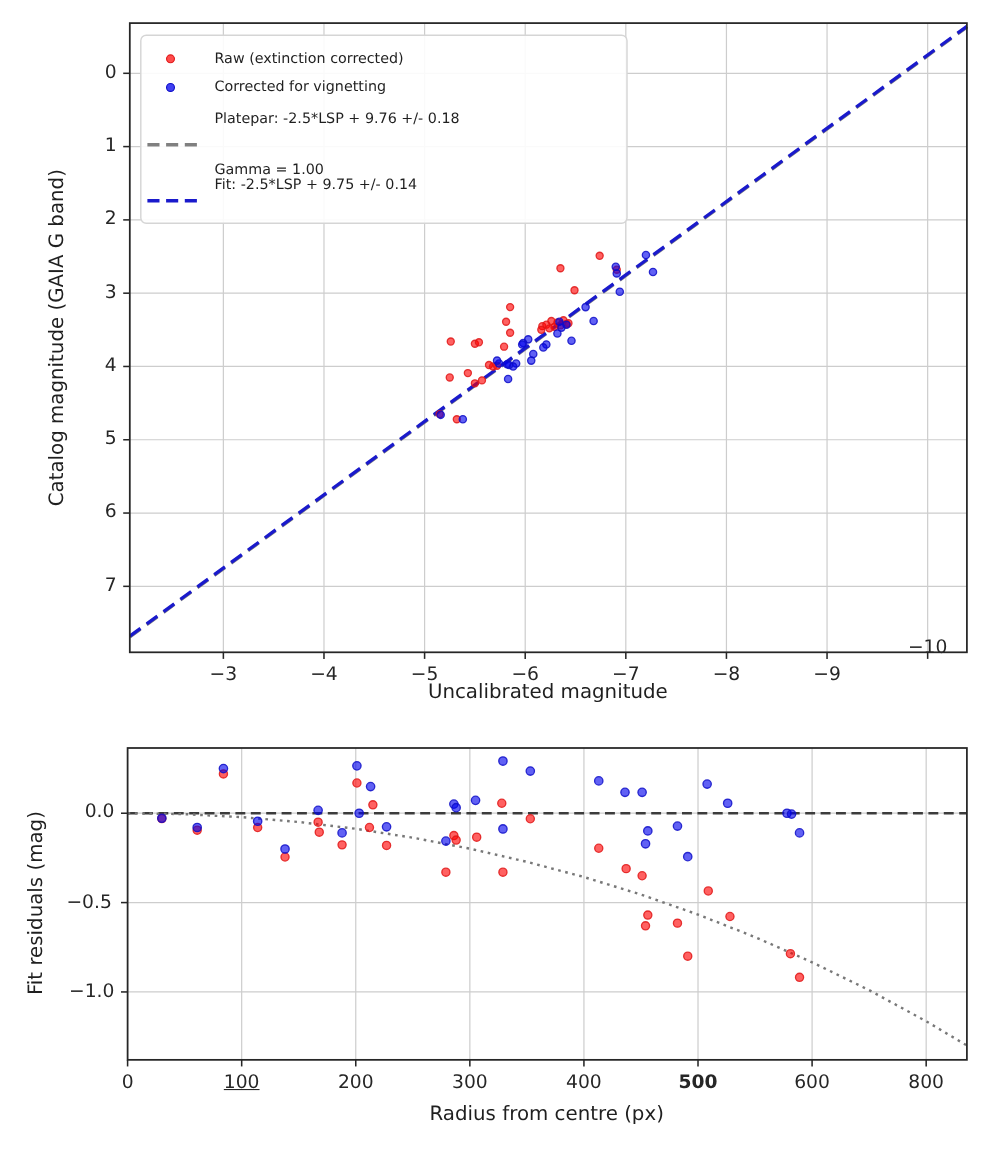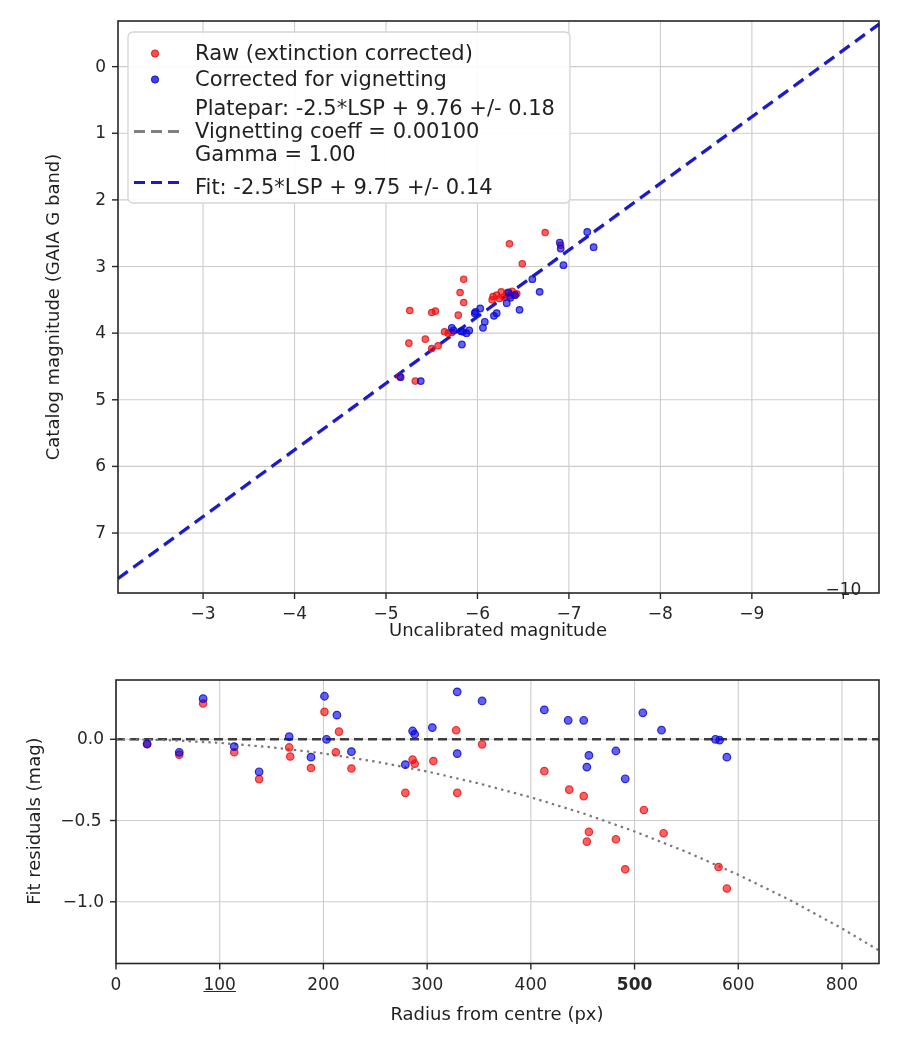--- a/index.html
+++ b/index.html
@@ -6,21 +6,21 @@
   .fig{position:relative;width:900px;height:1050px;background:#ffffff;overflow:hidden;
        font-family:"DejaVu Sans",sans-serif;color:#1f1f1f;}
   .fig svg{position:absolute;left:0;top:0;}
   .overlay{position:absolute;left:0;top:0;width:900px;height:1050px;pointer-events:none;}
   .tick{position:absolute;font-size:17px;color:#262626;white-space:nowrap;}
   .tick.xt{transform:translateX(-50%);}
   .tick.yt{text-align:right;}
   .axlabel{position:absolute;font-size:18px;color:#1f1f1f;white-space:nowrap;
            transform:translate(-50%,-50%);}
   .axlabel.rot{transform:translate(-50%,-50%) rotate(-90deg);}
-  .leg{position:absolute;left:195px;font-size:21px;line-height:23px;color:#1f1f1f;white-space:nowrap;}
+  .leg{position:absolute;left:195px;font-size:13px;line-height:23px;color:#1f1f1f;white-space:nowrap;}
 </style>
 </head>
 <body>
 
 <div class="fig">
   <svg id="chart-svg" width="900" height="1050">
       <line x1="203.06370192307693" y1="21" x2="203.06370192307693" y2="593" stroke="#cdcdcd" stroke-width="1.1"></line>
       <line x1="203.06370192307693" y1="593" x2="203.06370192307693" y2="599" stroke="#262626" stroke-width="1.4"></line>
       <line x1="294.5300480769231" y1="21" x2="294.5300480769231" y2="593" stroke="#cdcdcd" stroke-width="1.1"></line>
       <line x1="294.5300480769231" y1="593" x2="294.5300480769231" y2="599" stroke="#262626" stroke-width="1.4"></line>
@@ -208,23 +208,22 @@
   <div class="overlay" id="text-overlay">
 
     <div class="axlabel" style="left:498px;top:629px;">Uncalibrated magnitude</div>
     <div class="axlabel rot" style="left:52px;top:307px;">Catalog magnitude (GAIA G band)</div>
     <div class="axlabel" style="left:497px;top:1013px;">Radius from centre (px)</div>
     <div class="axlabel rot" style="left:33px;top:821px;">Fit residuals (mag)</div>
 
     <div class="leg" style="top:42px;">Raw (extinction corrected)</div>
     <div class="leg" style="top:68px;">Corrected for vignetting</div>
     <div class="leg" style="top:97px;">Platepar: -2.5*LSP + 9.76 +/- 0.18</div>
-    <div class="leg" style="top:120px;">Vignetting coeff = 0.00100</div>
     <div class="leg" style="top:143px;">Gamma = 1.00</div>
-    <div class="leg" style="top:176px;">Fit: -2.5*LSP + 9.75 +/- 0.14</div>
+    <div class="leg" style="top:157px;">Fit: -2.5*LSP + 9.75 +/- 0.14</div>
   <div class="tick xt" style="left:203.06370192307693px;top:603px;">−3</div>
       <div class="tick xt" style="left:294.5300480769231px;top:603px;">−4</div>
       <div class="tick xt" style="left:385.9963942307692px;top:603px;">−5</div>
       <div class="tick xt" style="left:477.46274038461536px;top:603px;">−6</div>
       <div class="tick xt" style="left:568.9290865384614px;top:603px;">−7</div>
       <div class="tick xt" style="left:660.3954326923076px;top:603px;">−8</div>
       <div class="tick xt" style="left:751.8617788461538px;top:603px;">−9</div>
       <div class="tick xt" style="left:843.3281249999999px;top:579px;">−10</div>
       <div class="tick yt" style="left:60px;top:55.64006988934187px;width:46px;">0</div>
       <div class="tick yt" style="left:60px;top:122.26790914385555px;width:46px;">1</div>

